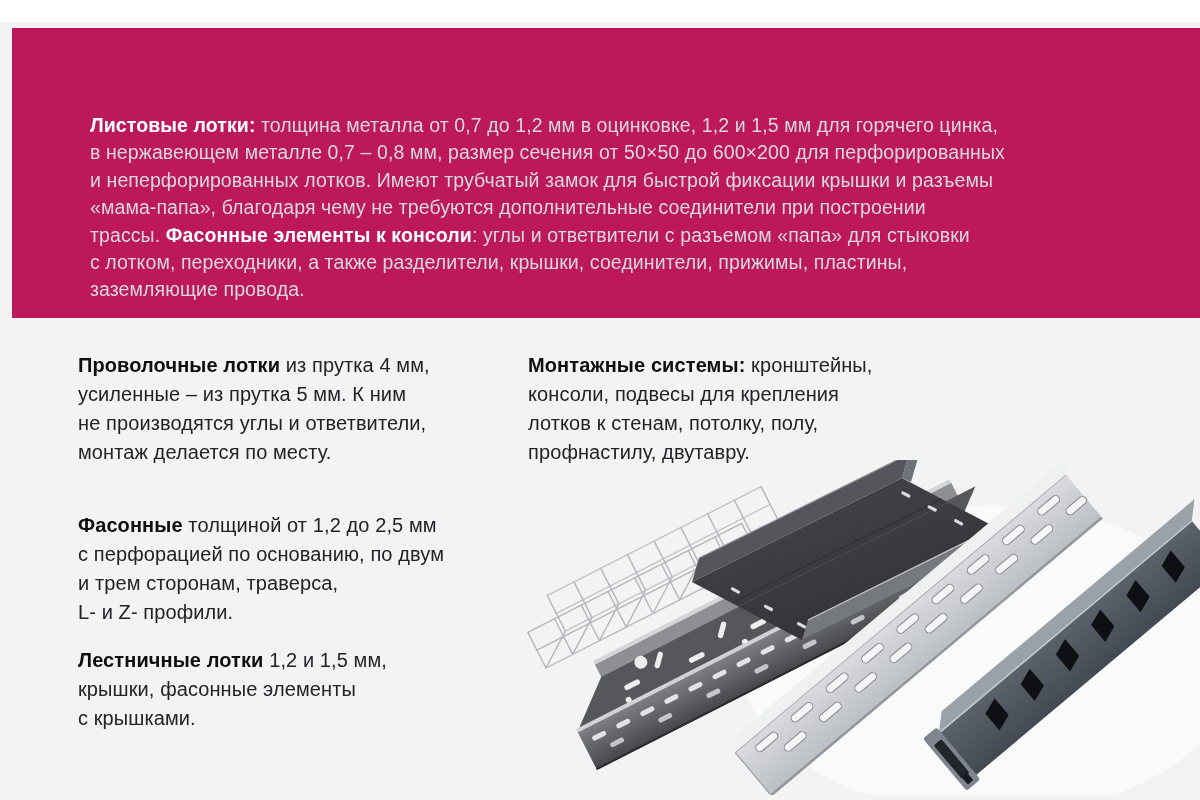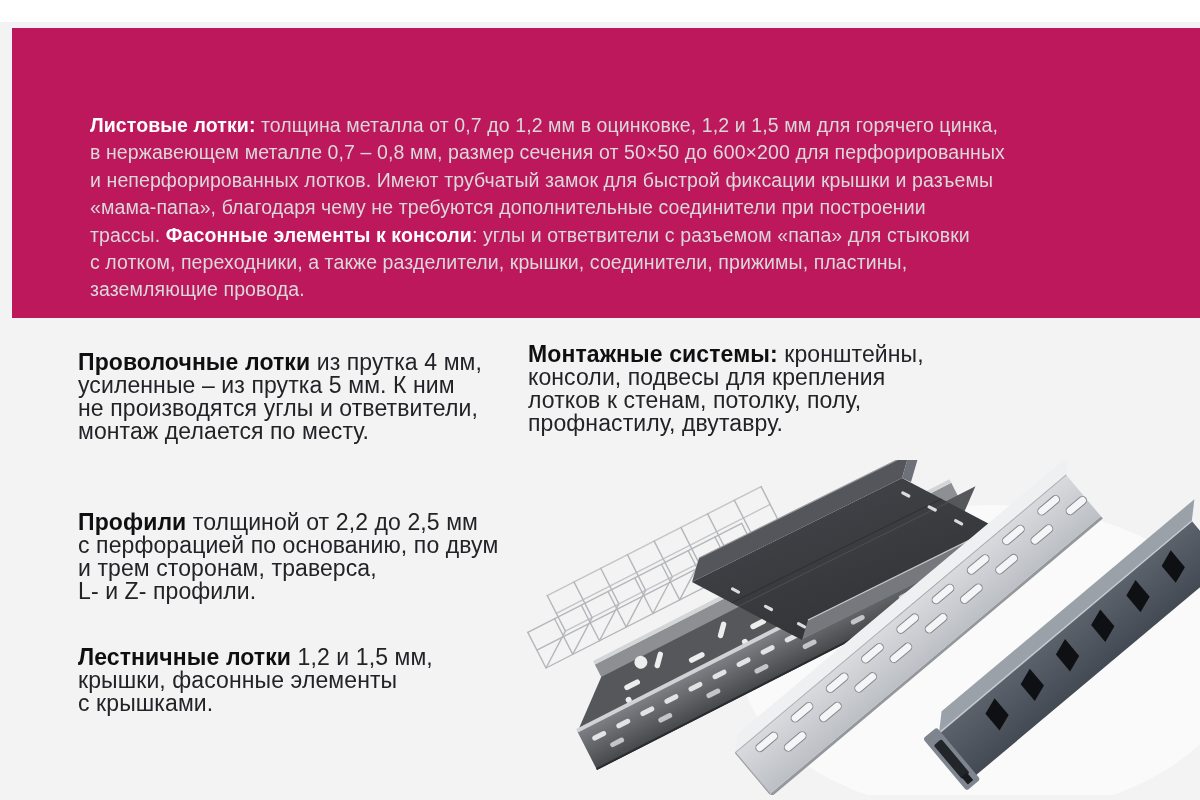--- a/index.html
+++ b/index.html
@@ -18,26 +18,26 @@
     background:#be185d;
   }
   .hero-text{
     position:absolute;left:78px;top:84px;margin:0;width:1090px;
     font-size:19.5px;line-height:27.4px;color:#d9d9db;
     white-space:pre-line;letter-spacing:0.1px;
   }
   .hero-text b{color:#ffffff;font-weight:700;}
   .sec{
     position:absolute;margin:0;width:450px;
-    font-size:23px;line-height:23px;color:#232327;
+    font-size:20px;line-height:29px;color:#232327;
     white-space:pre-line;letter-spacing:0.1px;
   }
   .sec b{color:#0f0f11;font-weight:700;}
   #sec-wire{left:78px;top:351px;}
-  #sec-mounting{left:528px;top:343px;}
+  #sec-mounting{left:528px;top:351px;}
   #sec-profiles{left:78px;top:511px;}
   #sec-ladder{left:78px;top:646px;}
   .product{
     position:absolute;left:520px;top:460px;width:680px;height:335px;margin:0;
   }
   .product svg{display:block;width:680px;height:335px;}
 </style>
 </head>
 <body>
 
@@ -56,21 +56,21 @@
 <p class="sec" id="sec-wire"><b>Проволочные лотки</b><span> из прутка 4 мм,
 усиленные – из прутка 5 мм. К ним
 не производятся углы и ответвители,
 монтаж делается по месту.</span></p>
 
 <p class="sec" id="sec-mounting"><b>Монтажные системы:</b><span> кронштейны,
 консоли, подвесы для крепления
 лотков к стенам, потолку, полу,
 профнастилу, двутавру.</span></p>
 
-<p class="sec" id="sec-profiles"><b>Профили</b><span> толщиной от 2,2 до 2,5 мм
+<p class="sec" id="sec-profiles"><b>Фасонные</b><span> толщиной от 1,2 до 2,5 мм
 с перфорацией по основанию, по двум
 и трем сторонам, траверса,
 L- и Z- профили.</span></p>
 
 <p class="sec" id="sec-ladder"><b>Лестничные лотки</b><span> 1,2 и 1,5 мм,
 крышки, фасонные элементы
 с крышками.</span></p>
 
 <figure class="product">
 <svg viewBox="0 0 680 335" xmlns="http://www.w3.org/2000/svg">

